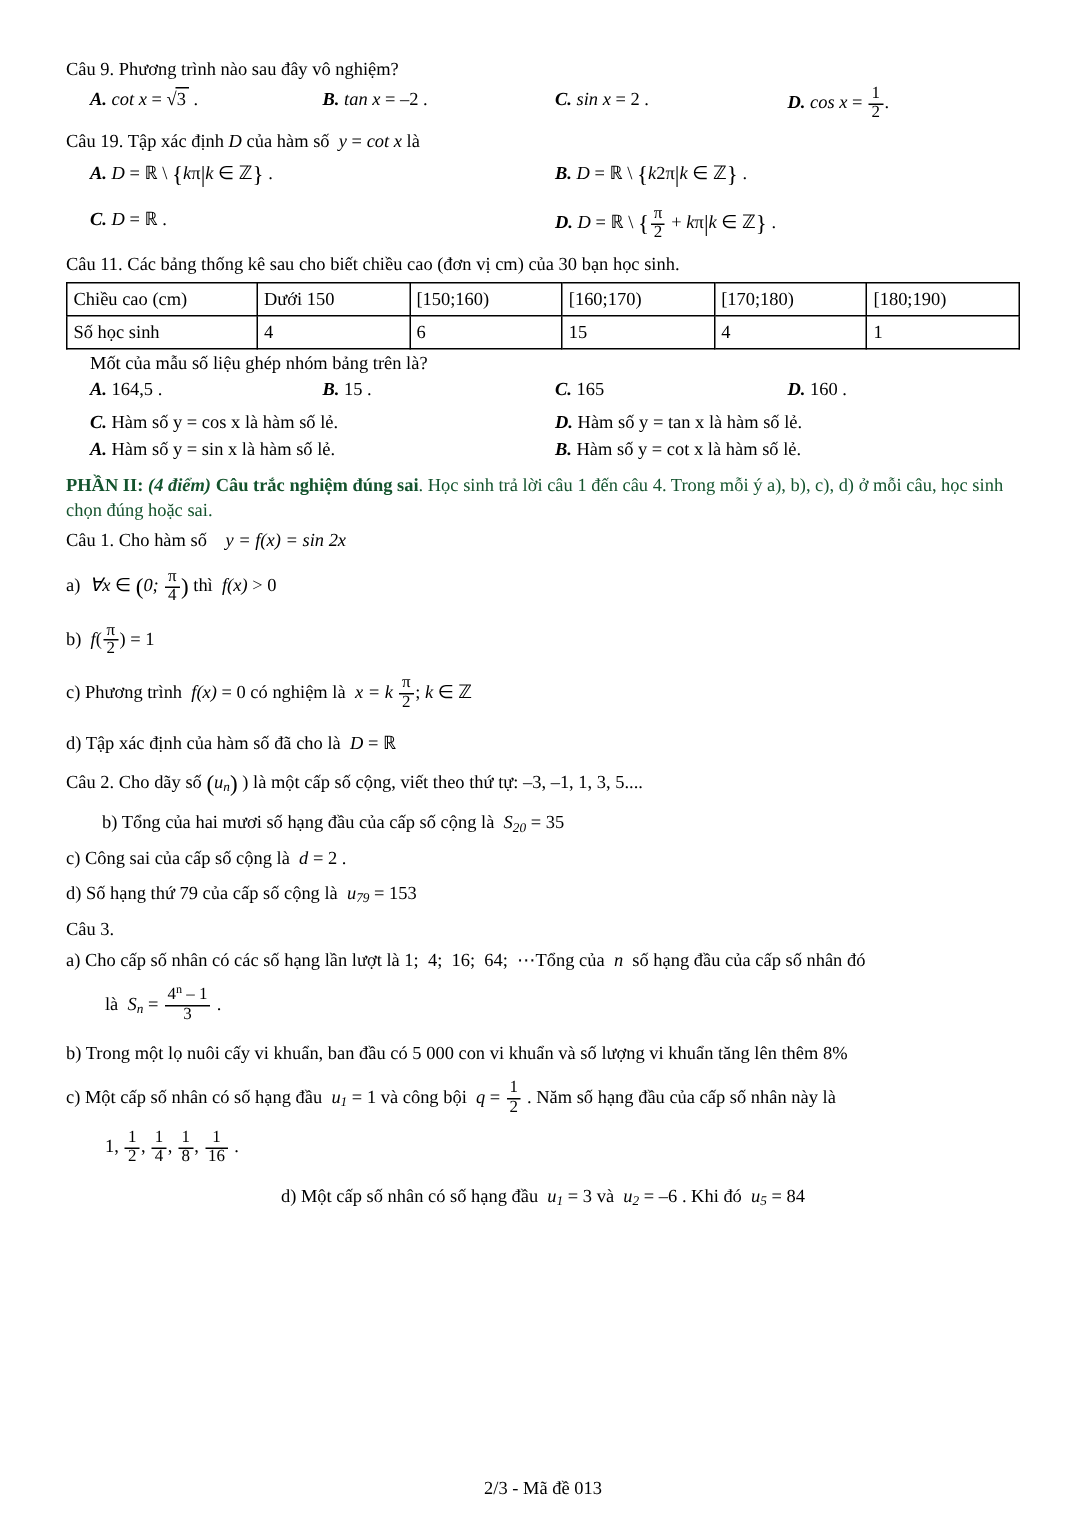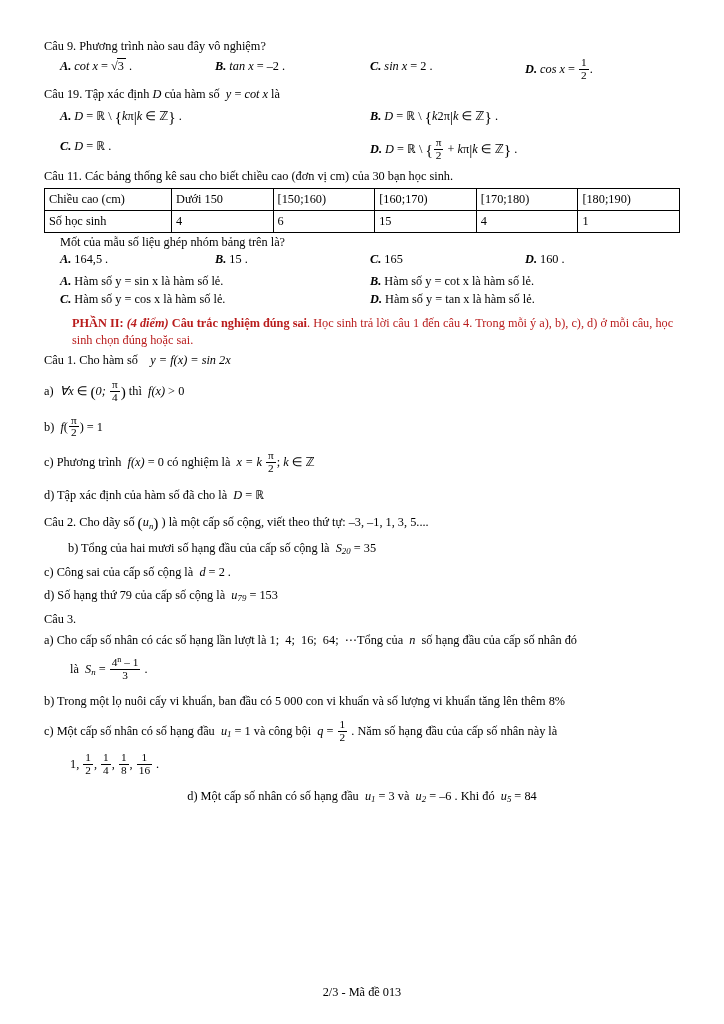--- a/index.html
+++ b/index.html
@@ -44,24 +44,23 @@
     width: 100%;
     font-size: 12.3px;
   }
   table.stats td {
     border: 1px solid #000;
     text-align: left;
     padding: 2px 4px;
     height: 17px;
   }
   .phan2 {
-    color: #b91c1c;
+    color: #14532d;
     line-height: 1.38;
     margin-top: 6px;
-    margin-left: 28px;
   }
   .phan2 b { font-weight: bold; }
   .blk { line-height: 1.55; margin: 0; }
   .sp-top { margin-top: 9px; }
   .sp-top2 { margin-top: 11px; }
   .footer {
     position: absolute;
     bottom: 24px;
     left: 0;
     width: 724px;
@@ -191,36 +190,36 @@
       <div>
         <span class="opt-lab">D.</span>
         <span>160 .</span>
       </div>
     </div>
   </div>
 
   <div class="q-block" style="margin-top:3px;">
     <div class="opt-row opt2">
       <div>
+        <span class="opt-lab">C.</span>
+        <span>Hàm số y = cos x là hàm số lẻ.</span>
+      </div>
+      <div>
+        <span class="opt-lab">D.</span>
+        <span>Hàm số y = tan x  là hàm số lẻ.</span>
+      </div>
+    </div>
+    <div class="opt-row opt2">
+      <div>
         <span class="opt-lab">A.</span>
         <span>Hàm số y = sin x  là hàm số lẻ.</span>
       </div>
       <div>
         <span class="opt-lab">B.</span>
         <span>Hàm số y = cot x là hàm số lẻ.</span>
-      </div>
-    </div>
-    <div class="opt-row opt2">
-      <div>
-        <span class="opt-lab">C.</span>
-        <span>Hàm số y = cos x là hàm số lẻ.</span>
-      </div>
-      <div>
-        <span class="opt-lab">D.</span>
-        <span>Hàm số y = tan x  là hàm số lẻ.</span>
       </div>
     </div>
   </div>
 
   <div class="phan2">
     <b>PHẦN II:</b>
     <b><i>(4 điểm)</i></b>
     <b>Câu trắc nghiệm đúng sai</b><span>. Học sinh trả lời câu 1 đến câu 4. Trong mỗi ý a), b), c), d) ở mỗi câu, học sinh chọn đúng hoặc sai.</span>
   </div>
 

